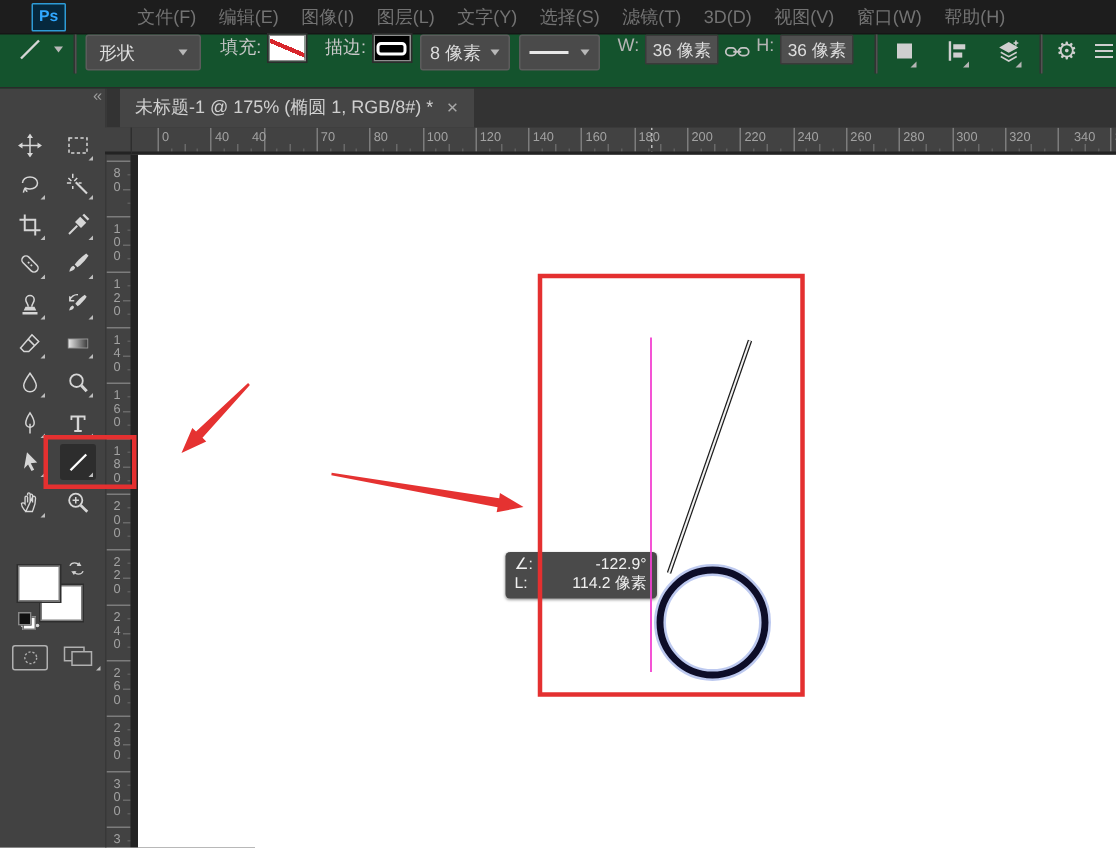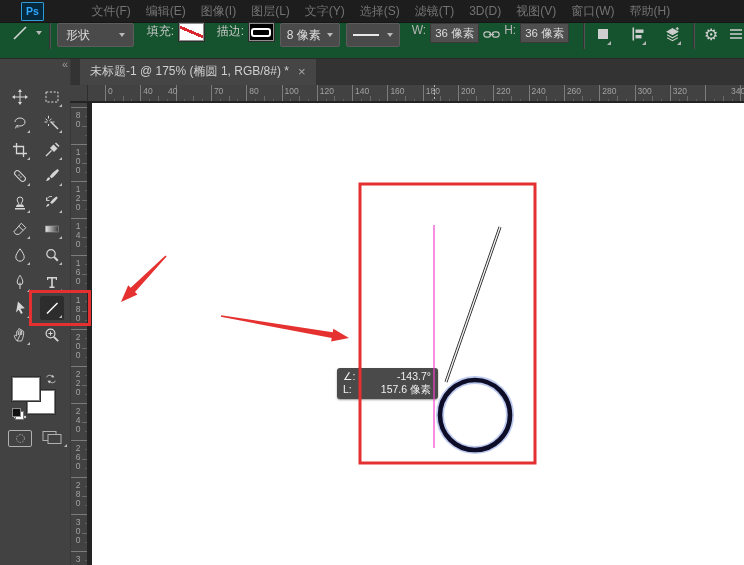--- a/index.html
+++ b/index.html
@@ -422,21 +422,21 @@
     <div class="hlabel" style="left:567.5px">300</div>
     <div class="htick-half" style="left:582.15px"></div>
     <div class="htick-q" style="left:573.325px"></div>
     <div class="htick-q" style="left:590.975px"></div>
     <div class="htick" style="left:599.8px"></div>
     <div class="hlabel" style="left:602.8px">320</div>
     <div class="htick-half" style="left:617.4499999999999px"></div>
     <div class="htick-q" style="left:608.625px"></div>
     <div class="htick-q" style="left:626.275px"></div>
     <div class="htick" style="left:635.0999999999999px"></div>
-    <div class="hlabel" style="left:661px">340</div>
+    <div class="hlabel" style="left:646px">340</div>
     <div class="htick-half" style="left:652.7499999999999px"></div>
     <div class="htick-q" style="left:643.925px"></div>
     <div class="htick-q" style="left:661.5749999999999px"></div>
     <div class="htick" style="left:670.4px"></div>
     <div class="hlabel" style="left:673.4px">360</div>
     <div id="guide-marker" style="left:364px"></div>
   </div>
 <div id="vruler">
     <div class="vtick" style="top:4px"></div>
     <div class="vlabel" style="top:7px">80</div>
@@ -501,25 +501,25 @@
     <div class="vtick" style="top:448px"></div>
     <div class="vlabel" style="top:451px">320</div>
     <div class="vtick-q" style="top:457.25px"></div>
   </div>
 <div id="ruler-corner"></div>
 
 <div id="canvas">
   <div id="measure-tooltip" style="left: 250px; top: 265px;">
     <div class="tt-row">
       <span>∠:</span>
-      <span class="tt-val">-143.7°</span>
+      <span class="tt-val">-122.9°</span>
     </div>
     <div class="tt-row">
       <span>L:</span>
-      <span class="tt-val">157.6 像素</span>
+      <span class="tt-val">114.2 像素</span>
     </div>
   </div>
   <svg id="overlay-svg" width="657" height="462">
       <line x1="347" y1="122" x2="347" y2="345" stroke="#f341d1" stroke-width="1.2"></line>
       <circle cx="388" cy="312" r="35" fill="none" stroke="#5b79d8" stroke-width="8" opacity=".4"></circle>
       <circle cx="388" cy="312" r="35" fill="none" stroke="#0d0d28" stroke-width="4.6"></circle>
       <line x1="413" y1="124" x2="359" y2="279" stroke="#1b1b1b" stroke-width="3"></line>
       <line x1="413" y1="124" x2="359" y2="279" stroke="#f2f2f2" stroke-width="1.4"></line>
       <rect x="273" y="81" width="175" height="279" fill="none" stroke="#e43030" stroke-width="3"></rect>
       <polygon points="78.4,152.4 43.7,184.7 41.2,182.3 34.0,199.0 50.5,191.4 48.0,188.9 79.6,153.6" fill="#e53231"></polygon>

